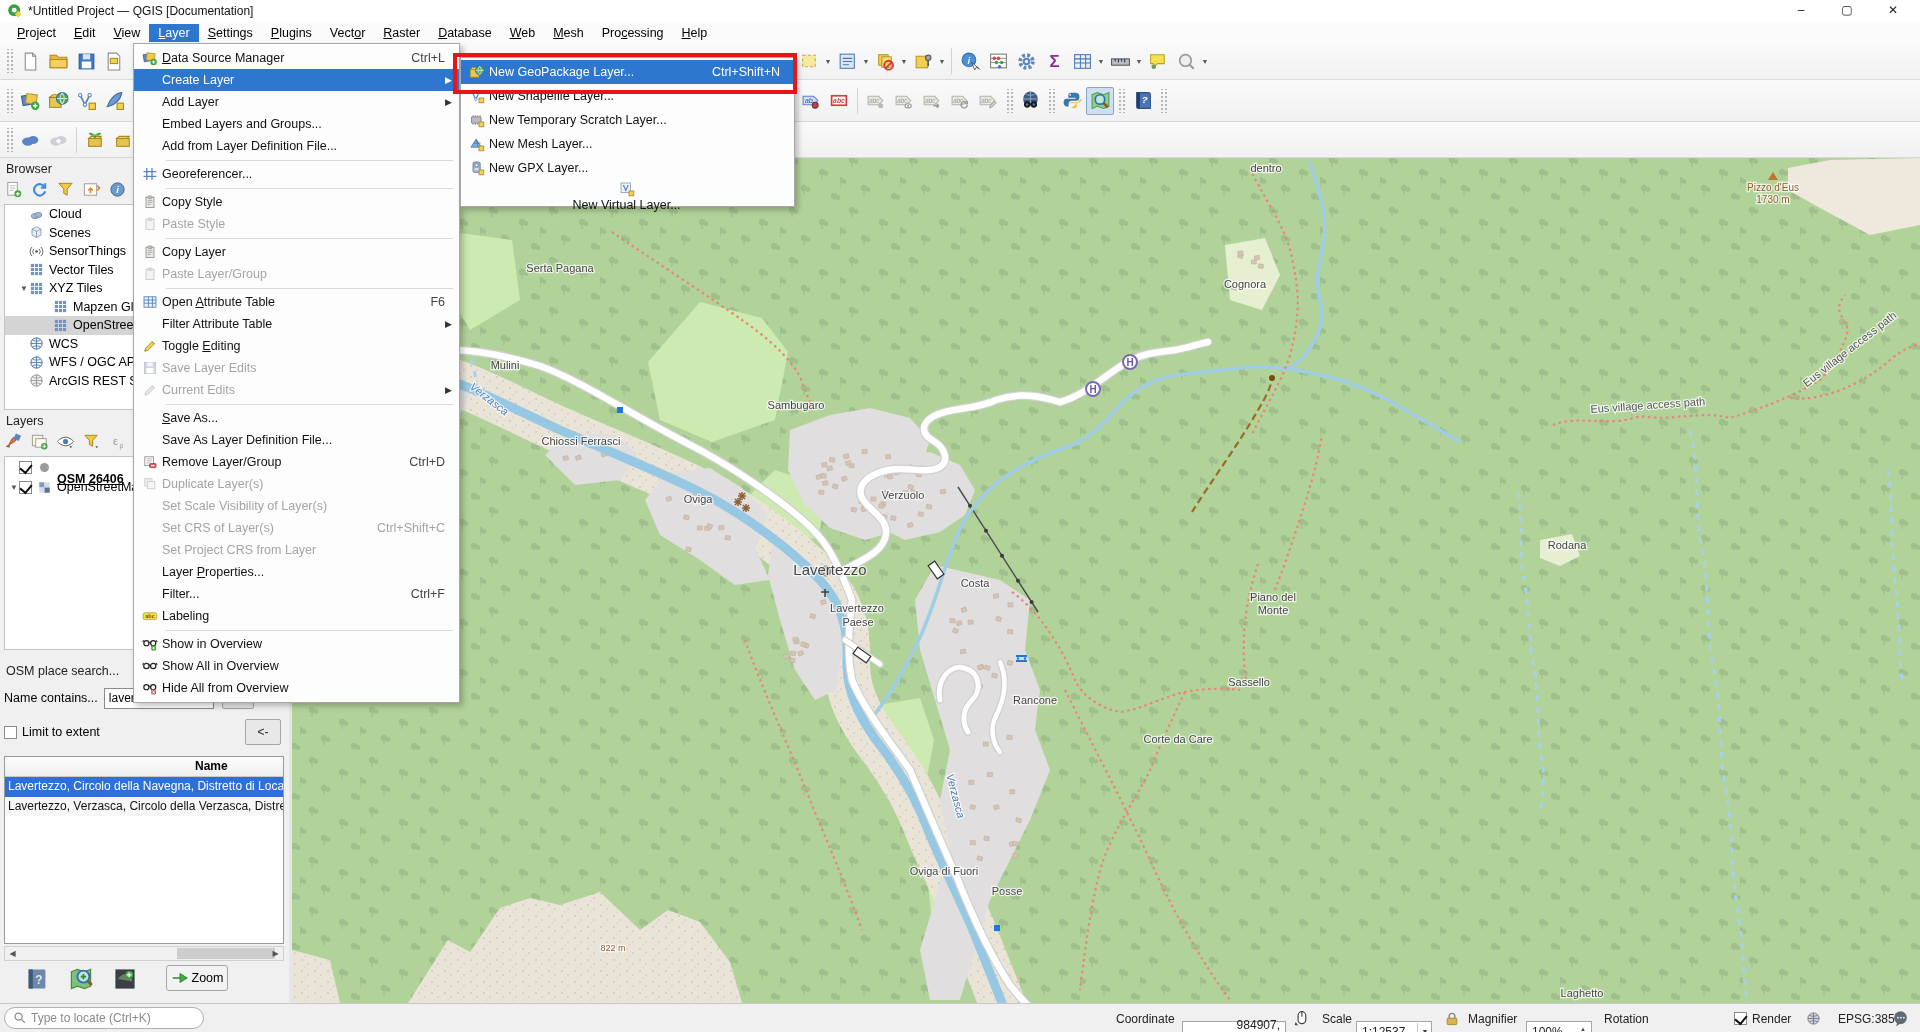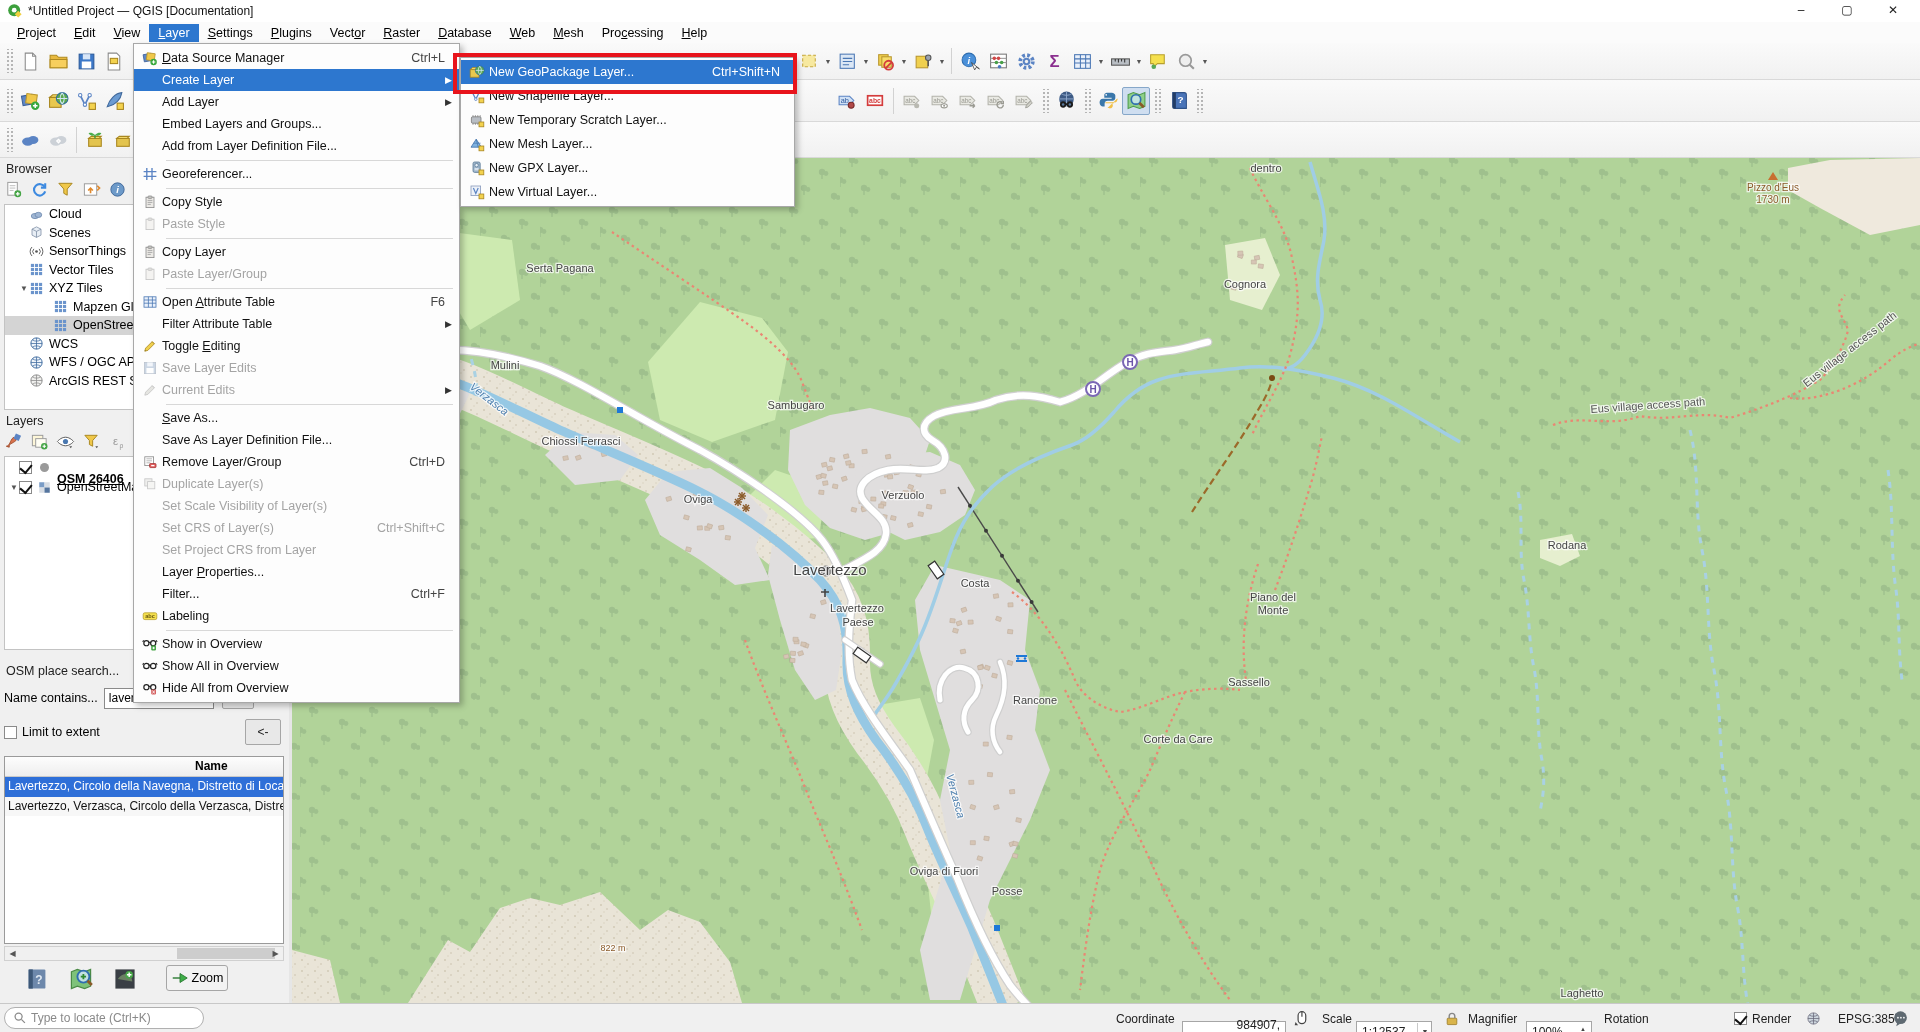--- a/index.html
+++ b/index.html
@@ -323,21 +323,21 @@
             <rect x="12.5" y="12.5" width="6" height="6" fill="#f3d24e" stroke="#a8861f"></rect>
           </svg>
         </span>
         <span class="tbi ">
           <svg viewBox="0 0 20 20">
             <path d="M3 16C5 9 11 3 17 2.5 16 9 11 14 4.5 15.5z" fill="#6b9bd2" stroke="#41699c"></path>
             <rect x="12.5" y="12.5" width="6" height="6" fill="#f3d24e" stroke="#a8861f"></rect>
           </svg>
         </span>
       </div>
-      <div class="tbgroup" style="left: 833px;">
+      <div class="tbgroup" style="left: 797px; font-style: italic;">
         <span class="tbi ">
           <svg viewBox="0 0 20 20">
             <path d="M2 6h10l4 4-4 4H2z" fill="#cfe0f5" stroke="#5b84c4"></path>
             <text x="7.5" y="12.8" font-size="7" fill="#2f5a9e" text-anchor="middle">ab</text>
             <circle cx="13.5" cy="14.5" r="2.8" fill="#b04848" stroke="#7a2a2a"></circle>
           </svg>
         </span>
         <span class="tbi ">
           <svg viewBox="0 0 20 20">
             <rect x="2.5" y="5.5" width="14" height="9" fill="#fff" stroke="#d43c3c" stroke-width="1.6"></rect>
@@ -1308,21 +1308,21 @@
           <svg viewBox="0 0 20 20">
             <rect x="5" y="2.5" width="9" height="13" rx="2" fill="#9fb6cc" stroke="#5a7a96"></rect>
             <circle cx="9.5" cy="6.5" r="2.2" fill="#e8f0f8" stroke="#5a7a96"></circle>
             <rect x="7" y="10" width="5" height="3" fill="#d8e2ec"></rect>
             <rect x="12.5" y="12.5" width="6" height="6" fill="#f3d24e" stroke="#a8861f"></rect>
           </svg>
         </span>
         <span class="lbl">New GPX Layer...</span>
         <span class="sub"></span>
       </div>
-      <div class="mitem" style="height: 24px;">
+      <div class="mitem" style="height: 24px; flex-direction: column;">
         <span class="mico">
           <svg viewBox="0 0 20 20">
             <rect x="2.5" y="2.5" width="12" height="12" fill="#eef2f8" stroke="#8899bb"></rect>
             <path d="M5.5 5l3 7 3-7" stroke="#5b84c4" stroke-width="1.5" fill="none"></path>
             <rect x="12.5" y="12.5" width="6" height="6" fill="#f3d24e" stroke="#a8861f"></rect>
           </svg>
         </span>
         <span class="lbl">New Virtual Layer...</span>
         <span class="sub"></span>
       </div>

